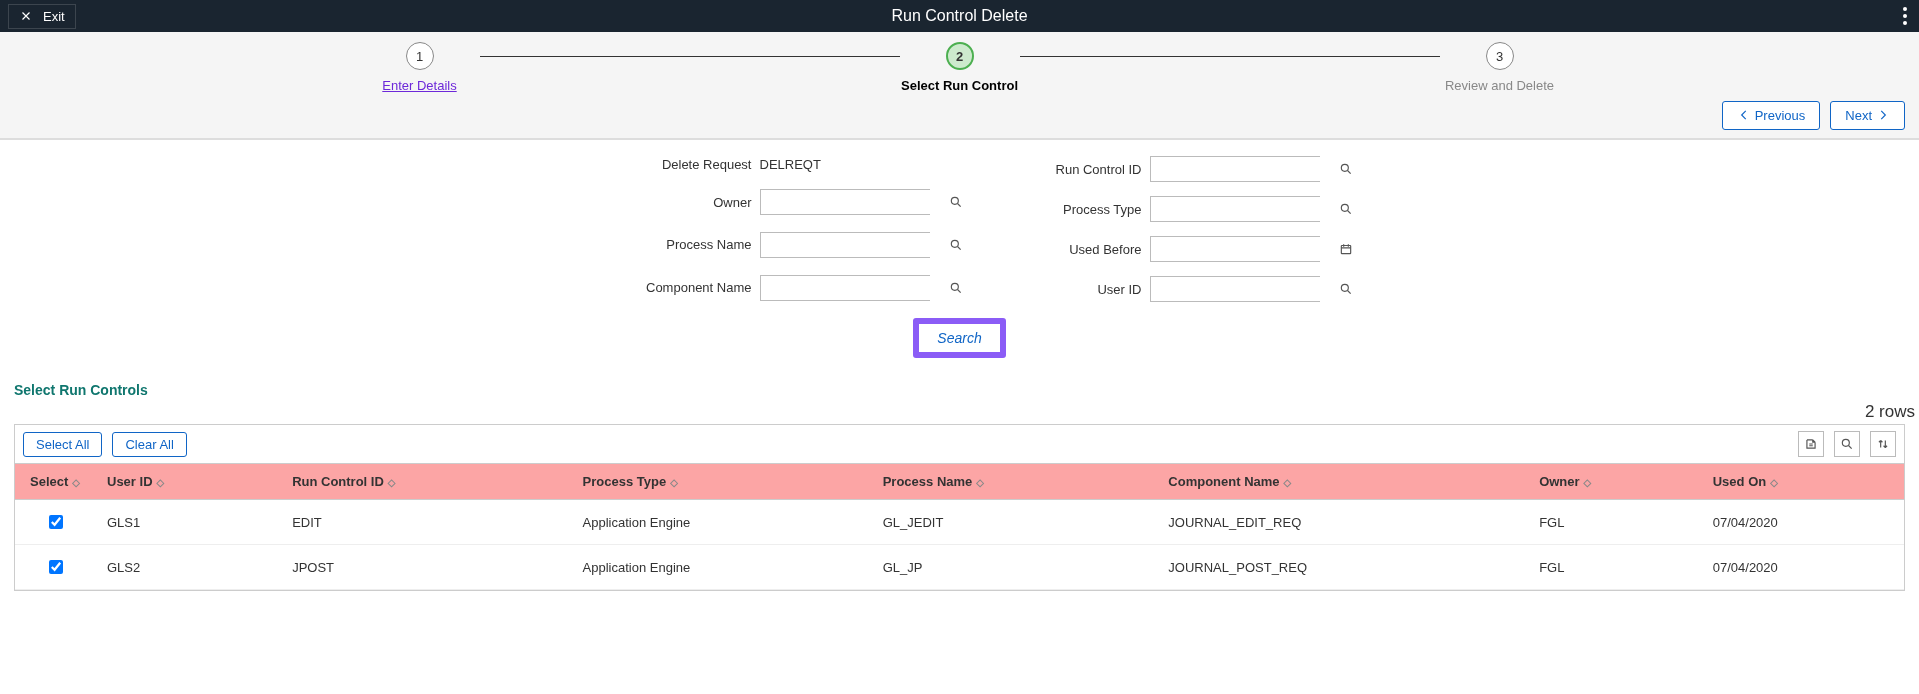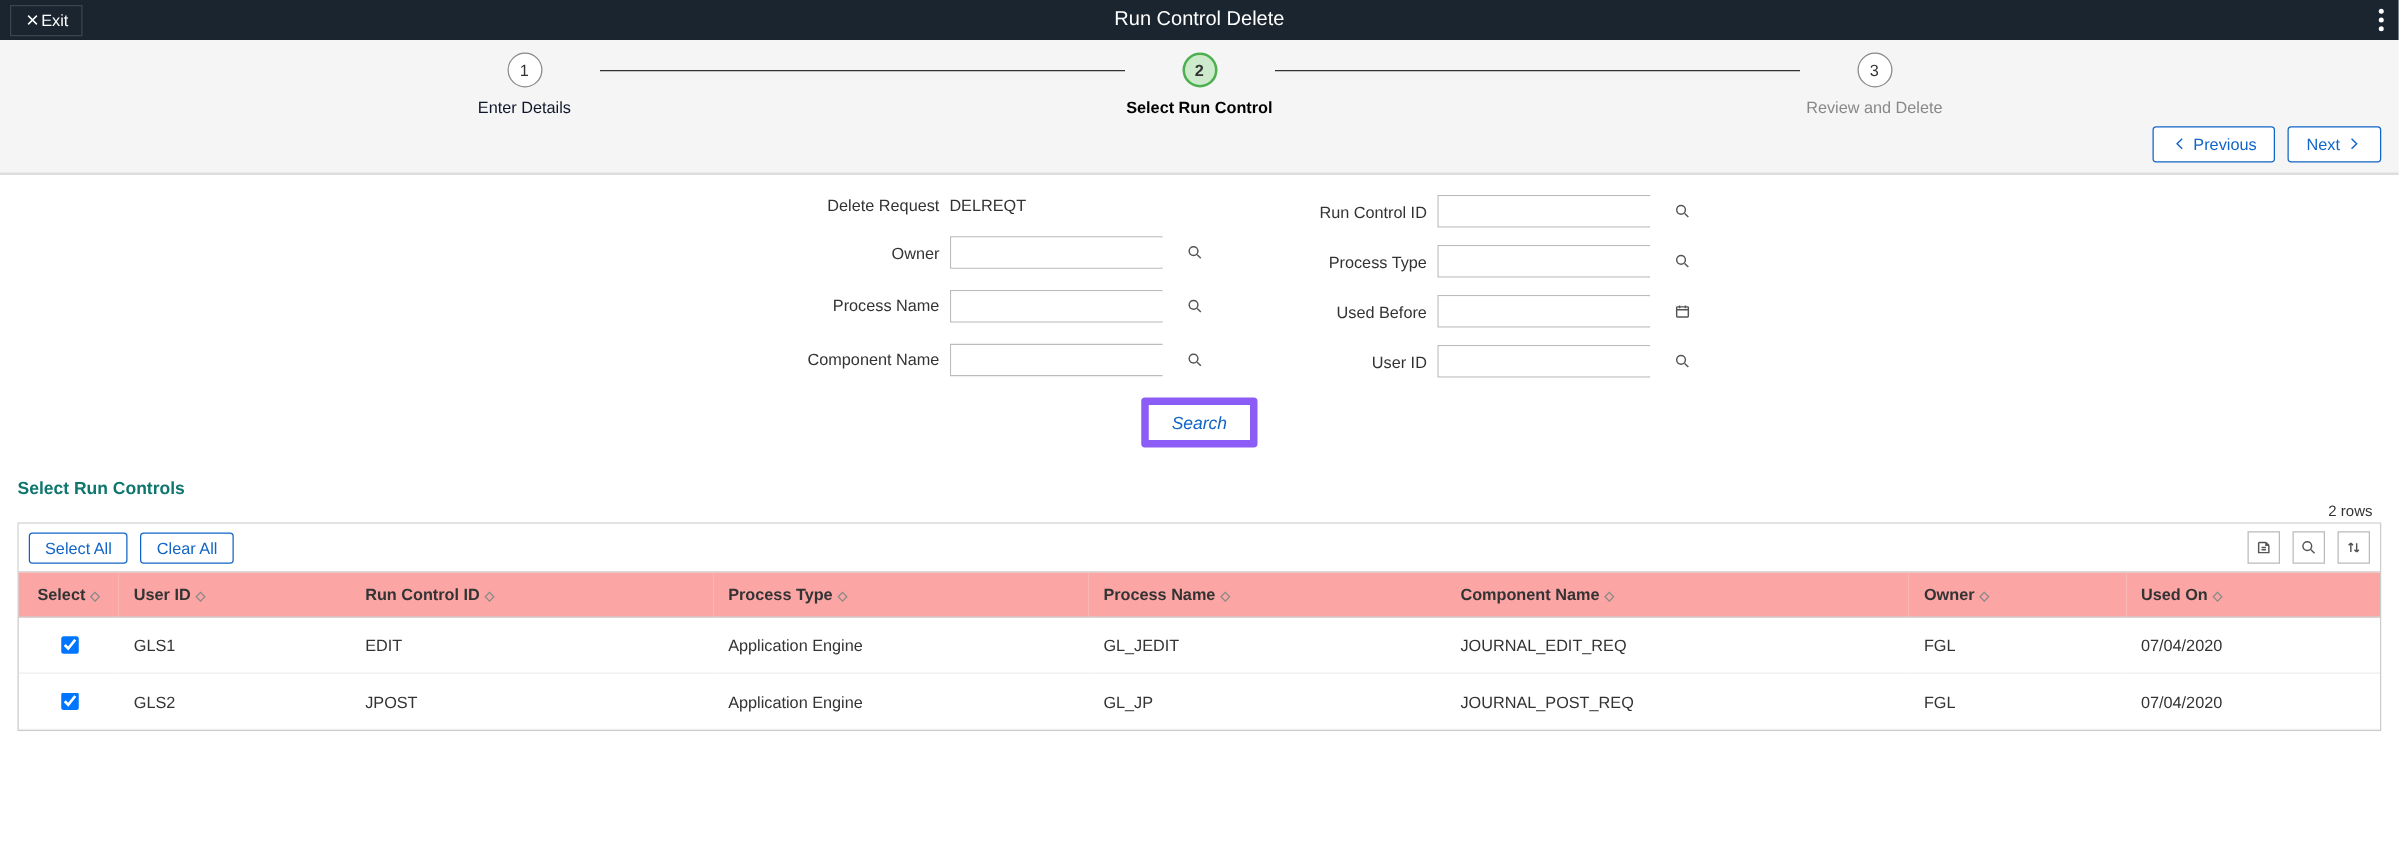--- a/index.html
+++ b/index.html
@@ -15,21 +15,21 @@
     color: #fff;
     height: 32px;
     display: flex;
     align-items: center;
     padding: 0 8px;
     position: relative;
   }
   .exit-btn {
     display: flex;
     align-items: center;
-    gap: 0;
+    gap: 10px;
     background: transparent;
     border: 1px solid rgba(255,255,255,0.15);
     color: #fff;
     padding: 4px 10px;
     cursor: pointer;
     font-size: 13px;
   }
   .topbar-title {
     position: absolute;
     left: 50%;
@@ -84,21 +84,21 @@
   }
   .step-circle.active {
     background: #cdeacd;
     border: 2px solid #4caf50;
     font-weight: bold;
   }
   .step-label {
     margin-top: 8px;
     font-size: 13px;
   }
-  .step-label.link { color: #0f172a; cursor: pointer; }
+  .step-label.link { color: #6d28d9; cursor: pointer; text-decoration: underline; }
   .step-label.active { font-weight: bold; color: #000; }
   .step-label.muted { color: #888; }
   .nav-buttons {
     display: flex;
     justify-content: flex-end;
     gap: 10px;
     padding: 8px 14px 0;
   }
   .nav-btn {
     border: 1px solid #1065c6;
@@ -201,24 +201,24 @@
     width: 26px; height: 26px;
     border: 1px solid #bbb;
     display: inline-flex;
     align-items: center;
     justify-content: center;
     cursor: pointer;
     color: #555;
     background: #fff;
   }
   .rows-info {
-    font-size: 12px;
+    font-size: 17px;
     color: #333;
     text-align: right;
-    margin: 0 21px 2px;
+    margin: 0 4px 2px;
   }
   table.grid {
     width: 100%;
     border-collapse: collapse;
   }
   table.grid th {
     background: #fca5a5;
     text-align: left;
     font-weight: bold;
     padding: 10px 12px;

